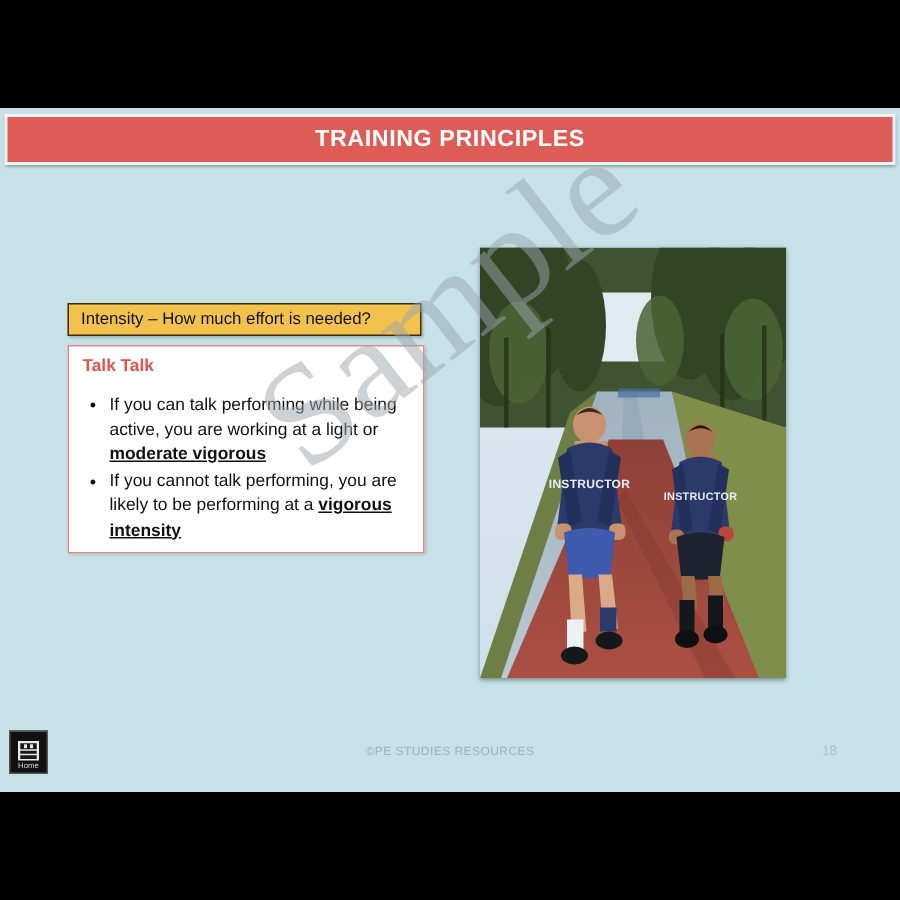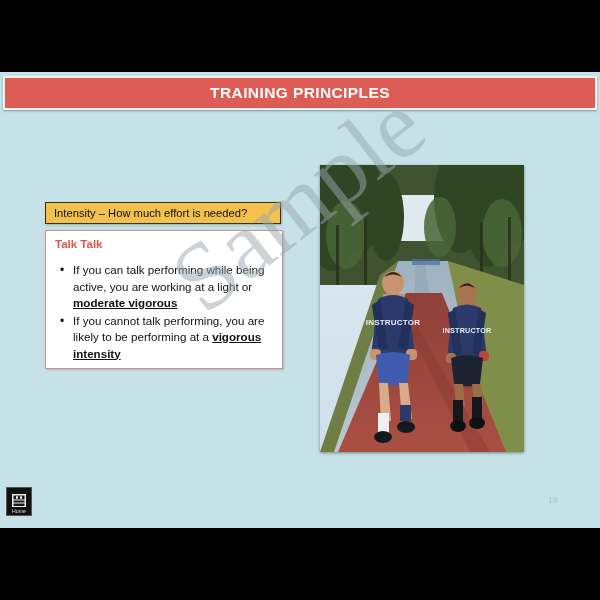--- a/index.html
+++ b/index.html
@@ -183,20 +183,21 @@
           <rect x="133" y="235" width="10" height="22" fill="#14171b"></rect>
           <rect x="152" y="232" width="10" height="22" fill="#14171b"></rect>
           <ellipse cx="138" cy="261" rx="8" ry="6" fill="#0e1013"></ellipse>
           <ellipse cx="157" cy="258" rx="8" ry="6" fill="#0e1013"></ellipse>
         </g>
       </svg>
     </div>
 
     <div id="watermark">Sample</div>
 
+    <div id="footer-credit">©PE STUDIES RESOURCES</div>
     <div id="page-num">18</div>
 
     <div id="home-btn">
       <svg class="glyph" viewBox="0 0 16 15">
         <rect x="1" y="1" width="14" height="13" fill="#eaeaea"></rect>
         <rect x="2.5" y="2.5" width="11" height="4" fill="#1a1a1a"></rect>
         <rect x="2.5" y="7.5" width="11" height="2" fill="#1a1a1a"></rect>
         <rect x="2.5" y="10.5" width="11" height="2.5" fill="#1a1a1a"></rect>
         <rect x="5" y="3.2" width="2" height="2.6" fill="#eaeaea"></rect>
         <rect x="9" y="3.2" width="2" height="2.6" fill="#eaeaea"></rect>

